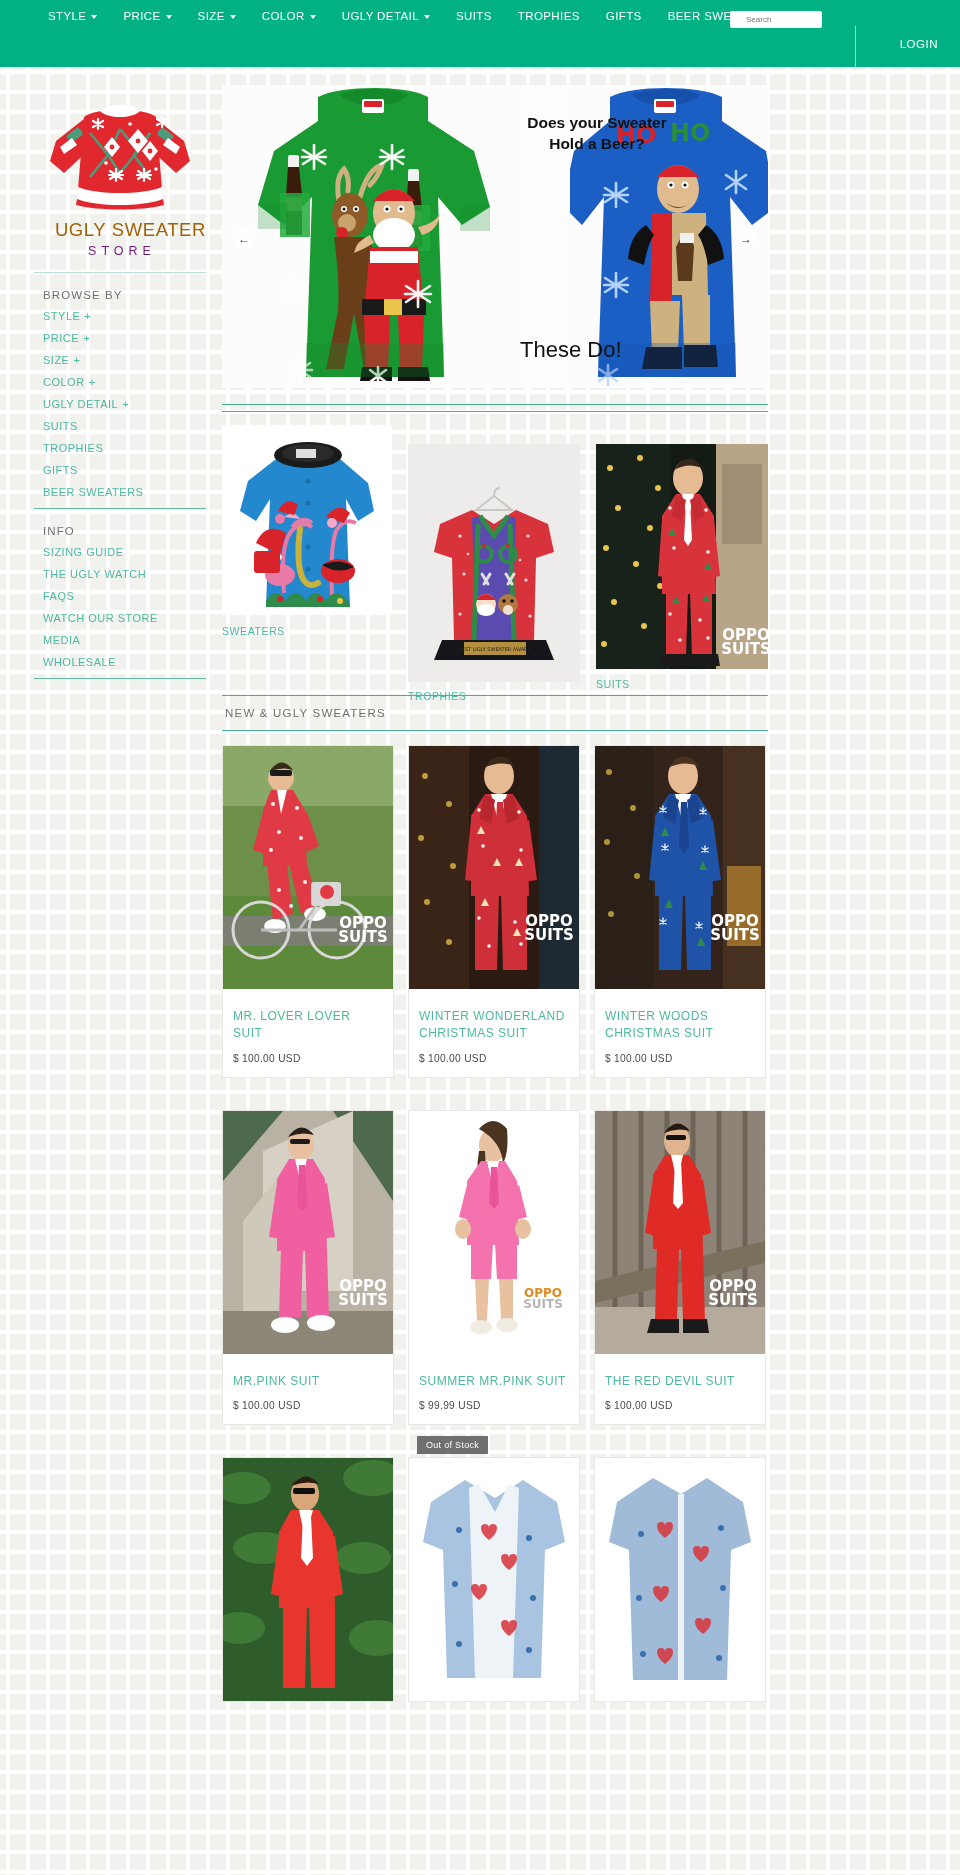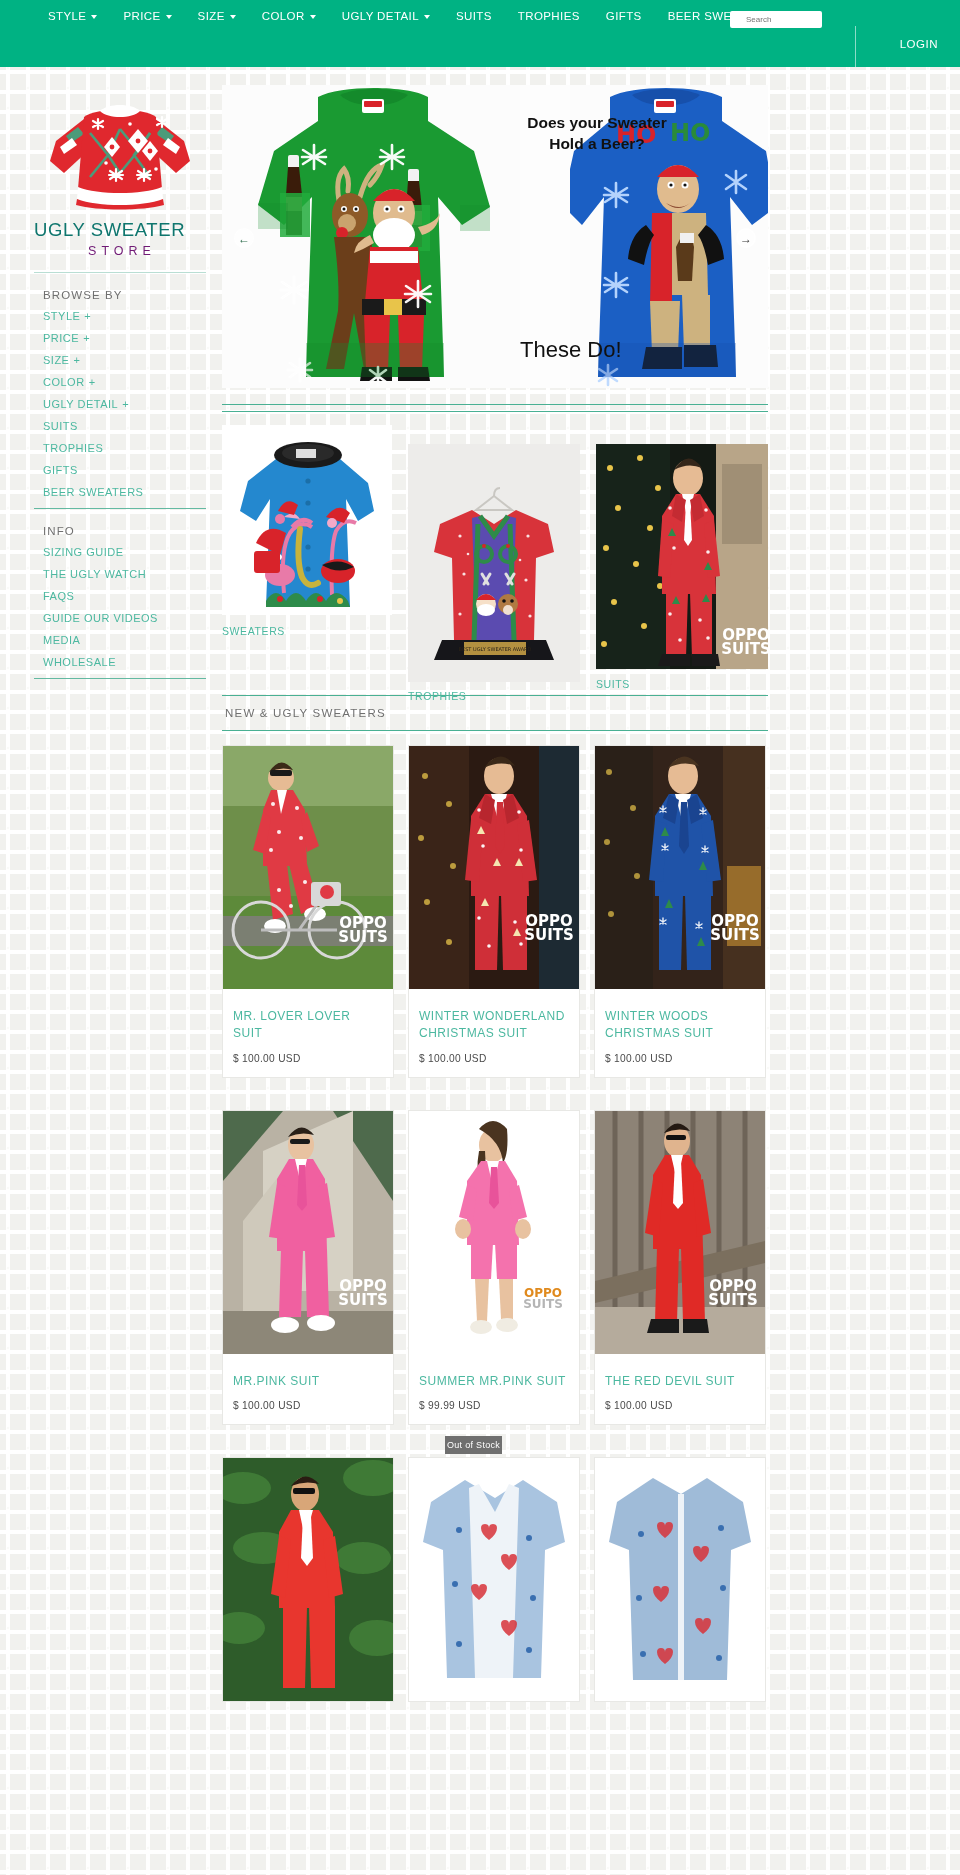--- a/index.html
+++ b/index.html
@@ -109,24 +109,24 @@
   .page { position: relative; z-index: 10; width: 960px; }
 
   .sidebar {
     position: absolute;
     left: 34px; top: 85px;
     width: 172px;
   }
   .logo-block { width: 172px; padding-top: 4px; }
   .logo-svg { display: block; margin: 0 auto; }
   .logo-title {
-    text-align: left;
+    text-align: right;
     font-size: 18.5px;
     letter-spacing: 0.6px;
-    color: #0f766e;
+    color: #a16207;
     margin-top: 8px;
     font-weight: 400;
   }
   .logo-sub {
     text-align: center;
     font-size: 12.5px;
     letter-spacing: 5px;
     color: #701a75;
     margin-top: 3px;
     padding-left: 4px;
@@ -249,24 +249,23 @@
     color: #4a4a4a;
     padding: 10px 10px 13px 10px;
     letter-spacing: 0.3px;
   }
   .oos-badge {
     position: absolute;
     left: 8px; top: -22px;
     background: #6f6f6f;
     color: #ffffff;
     font-size: 9px;
-    padding: 4px 2px;
+    padding: 4px 9px;
     letter-spacing: 0.3px;
     z-index: 5;
-    margin-left: 28px;
   }
 </style>
 </head>
 <body>
 
 <div class="knit-bg"></div>
 
 <div class="topnav">
   <div class="nav-items">
     <div class="nav-item">
@@ -402,21 +401,21 @@
       <span>BEER SWEATERS</span>
     </a>
 
     <div class="hr-sep"></div>
 
     <div class="side-head">INFO</div>
 
     <a class="side-link">SIZING GUIDE</a>
     <a class="side-link">THE UGLY WATCH</a>
     <a class="side-link">FAQS</a>
-    <a class="side-link">GUIDE OUR VIDEOS</a>
+    <a class="side-link">WATCH OUR STORE</a>
     <a class="side-link">MEDIA</a>
     <a class="side-link">WHOLESALE</a>
 
     <div class="hr-sep"></div>
   </div>
 
   <div class="main">
 
     <div class="hero">
       <div class="hero-white"></div>

